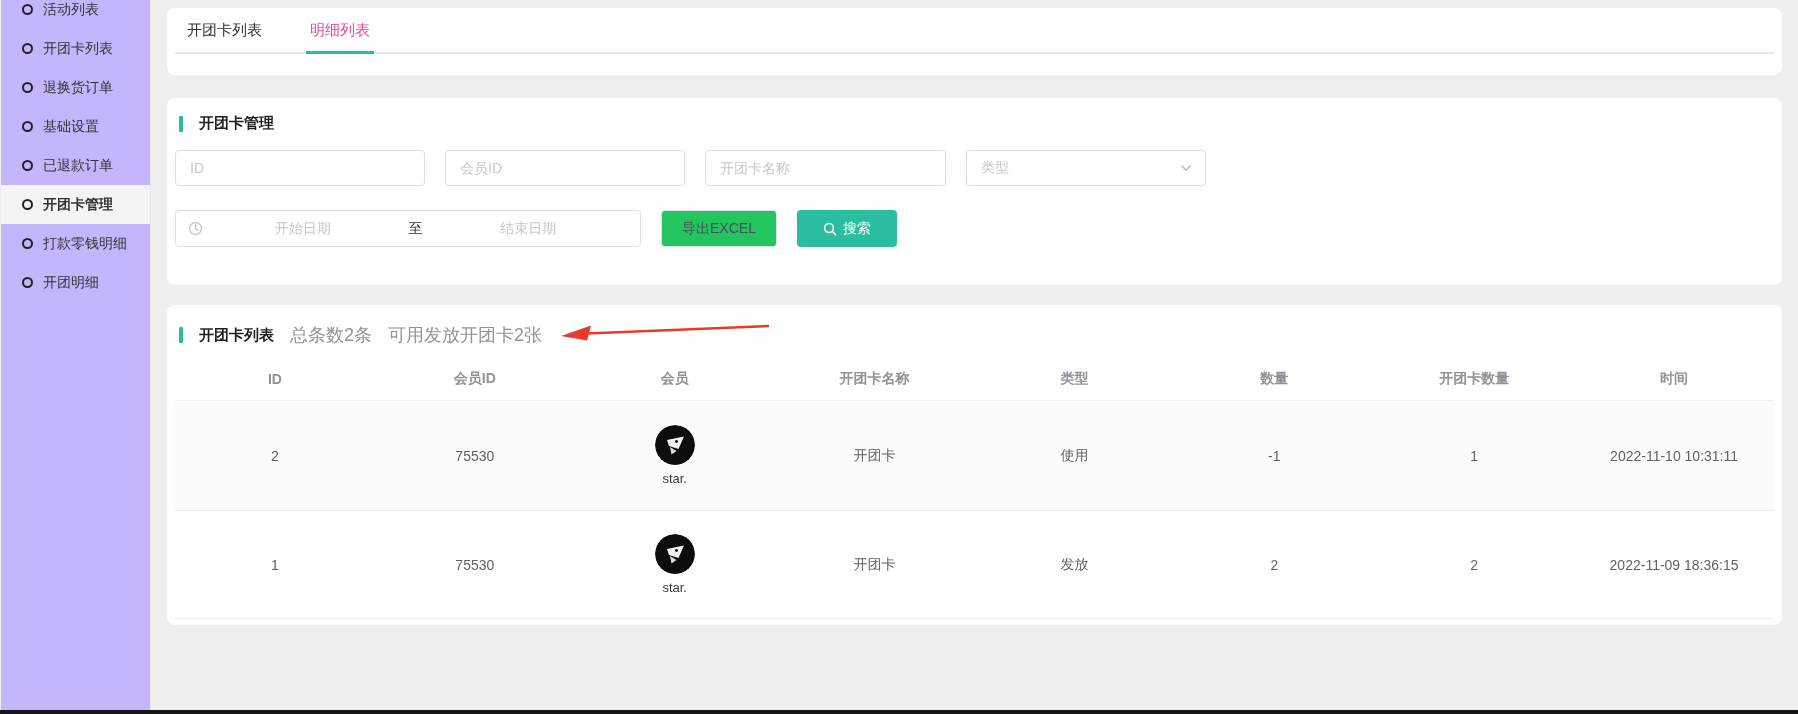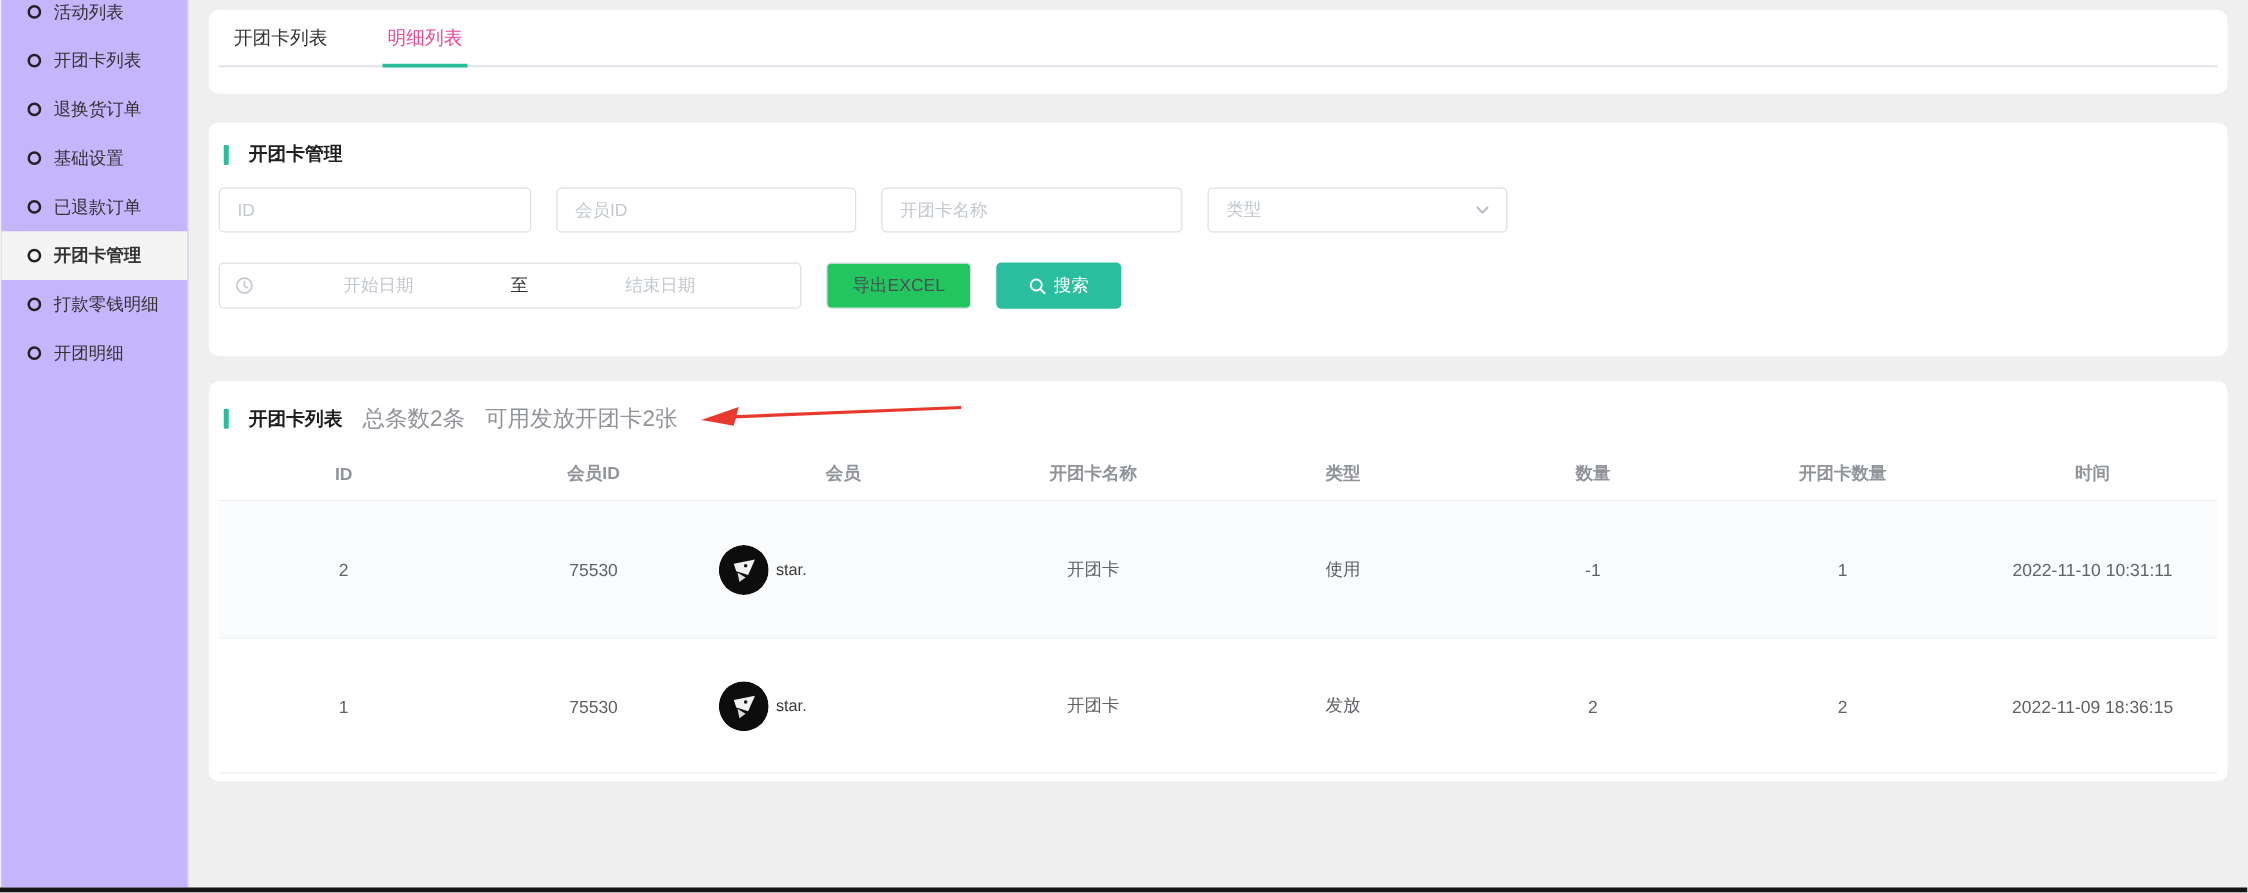--- a/index.html
+++ b/index.html
@@ -93,21 +93,21 @@
   .arrow-anno { margin-left: 2px; margin-top: -4px; }
 
   
   .table { margin-top: 10px; }
   .trow { display: flex; align-items: center; }
   .trow > div { flex: 1 1 12.5%; text-align: center; overflow: hidden; }
   .thead { height: 44px; color: #909399; font-weight: bold; font-size: 14px; border-bottom: 1px solid #ebeef5; }
   .tbody-row { color: #606266; border-bottom: 1px solid #ebeef5; }
   .row-a { height: 110px; background: #fafbfc; }
   .row-b { height: 108px; background: #ffffff; }
-  .member-cell { display: flex; flex-direction: row; align-items: center; gap: 6px; }
+  .member-cell { display: flex; flex-direction: column; align-items: center; gap: 6px; }
   .avatar { width: 40px; height: 40px; border-radius: 50%; overflow: hidden; }
   .member-name { color: #3a3a3a; font-size: 13px; }
   .time-cell { white-space: nowrap; }
 </style>
 </head>
 <body>
 
 <div class="sidebar">
   <div class="side-list">
     <div class="side-item">

